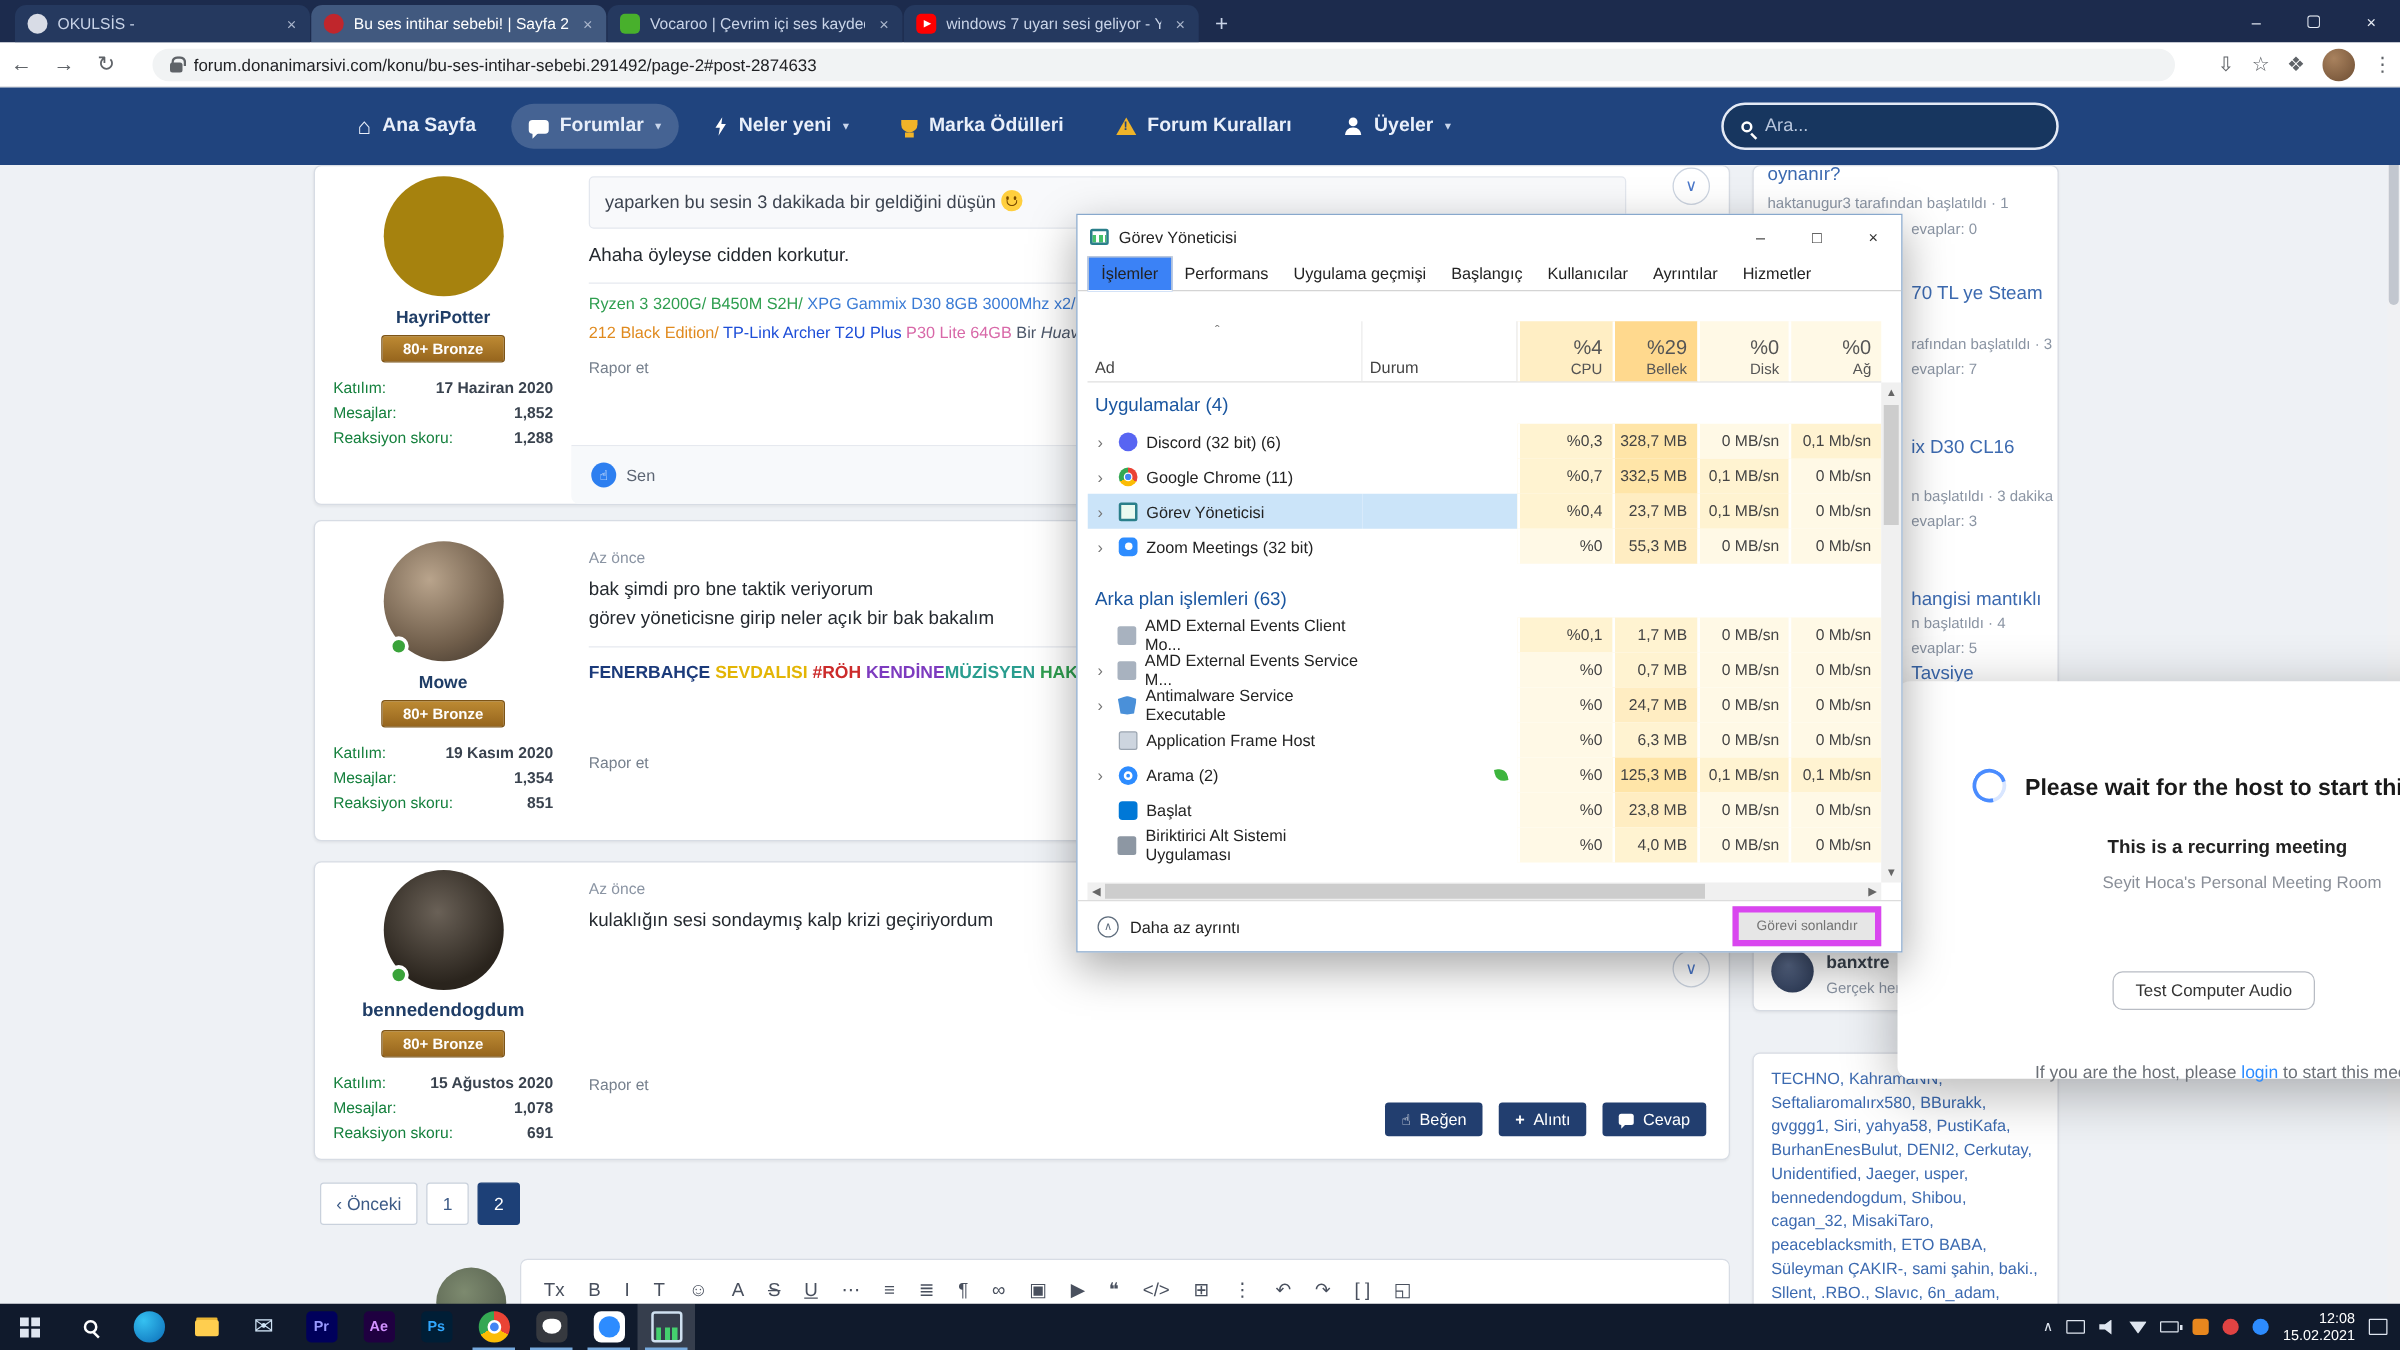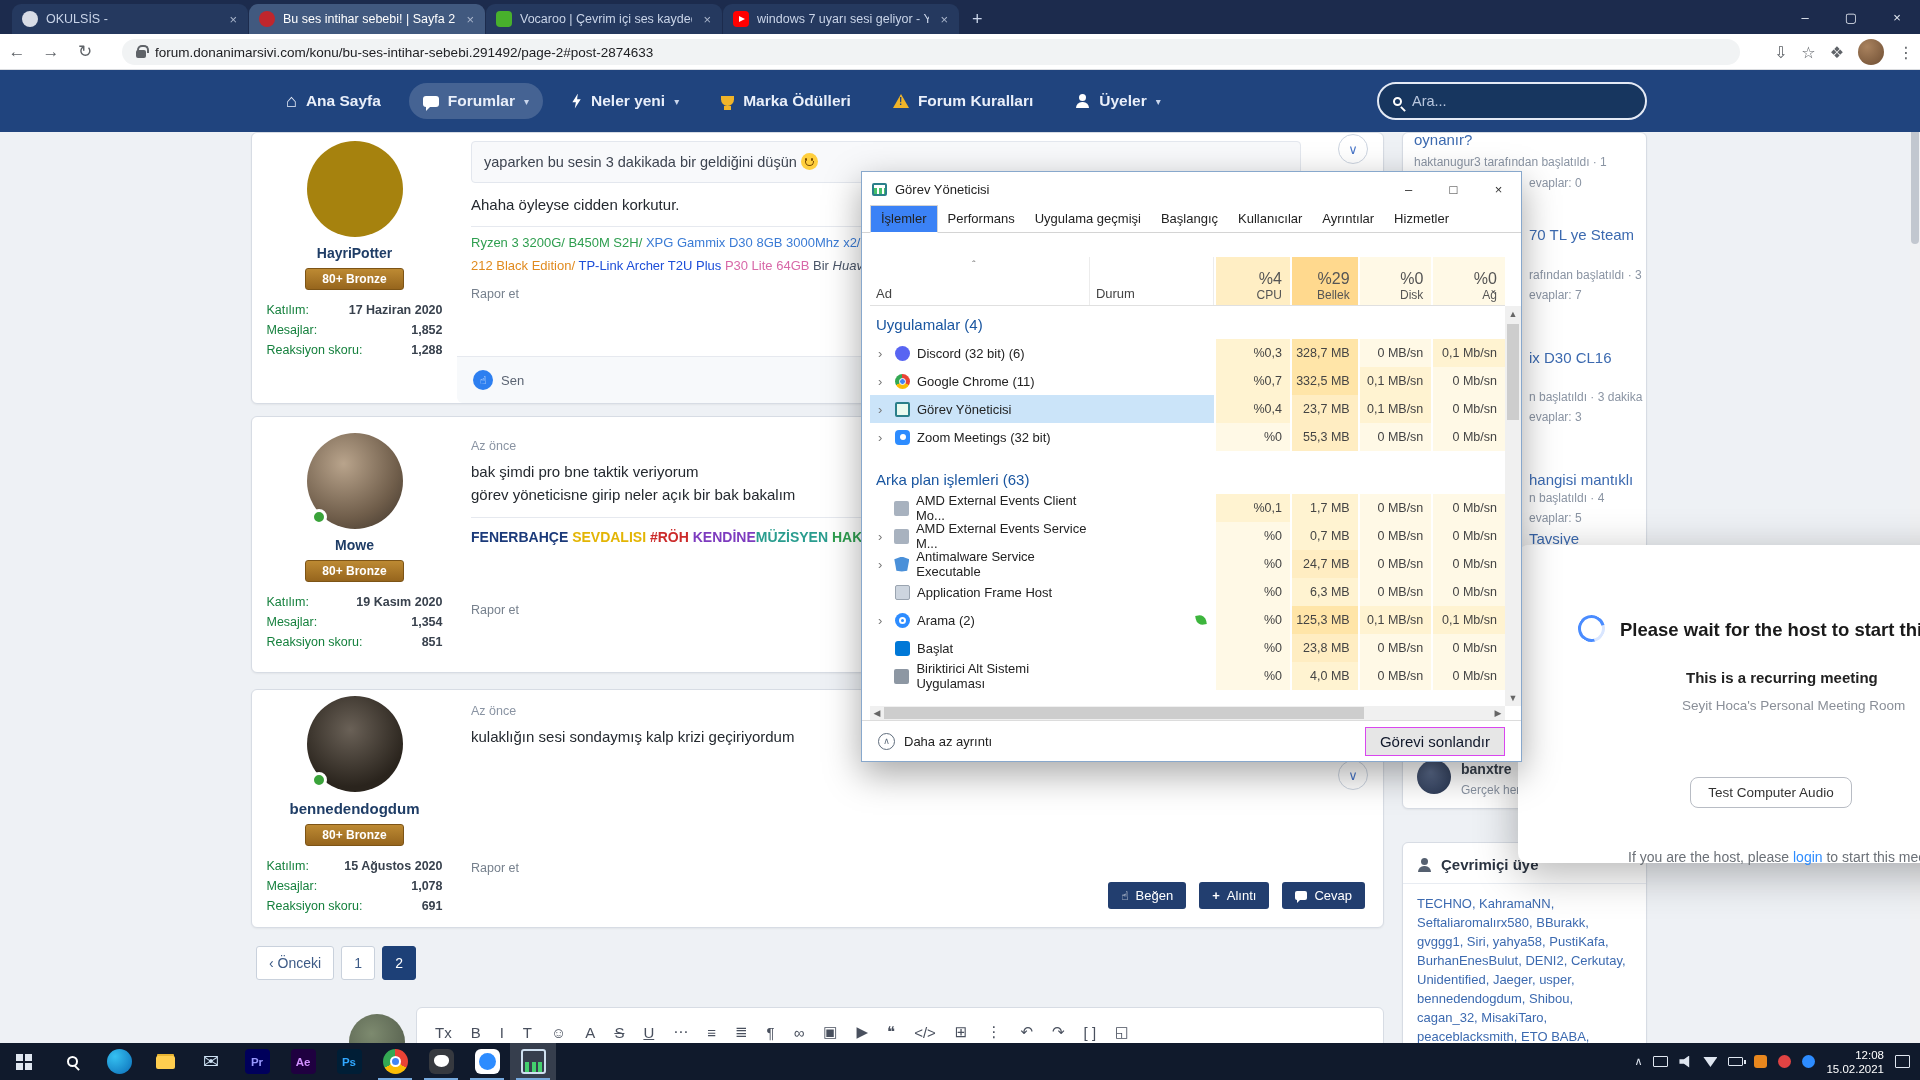--- a/index.html
+++ b/index.html
@@ -160,21 +160,21 @@
   .pic-windows { background:#0078d7; }
   .pic-printer { background:#8d97a3; border-radius:2px; }
   .tm-vscroll { position:absolute; right:0; top:134px; width:16px; height:400px; background:#f0f0f0; }
   .tm-vscroll .arr { position:absolute; left:0; width:16px; height:16px; display:flex; align-items:center; justify-content:center; color:#666; font-size:9px; }
   .tm-vscroll .thumb { position:absolute; left:2px; top:18px; width:12px; height:96px; background:#cdcdcd; }
   .tm-hscroll { position:absolute; left:8px; right:16px; top:534px; height:14px; background:#f0f0f0; }
   .tm-hscroll .arr { position:absolute; top:0; width:14px; height:14px; display:flex; align-items:center; justify-content:center; color:#666; font-size:9px; }
   .tm-hscroll .thumb { position:absolute; left:14px; top:1px; width:480px; height:12px; background:#cdcdcd; }
   .tm-footer { position:absolute; left:0; right:0; bottom:0; height:41px; border-top:1px solid #dcdcdc; display:flex; align-items:center; padding:0 16px; }
   .less-circ { width:17px; height:17px; border:1.5px solid #5f6d7d; border-radius:50%; color:#5f6d7d; font-size:9px; display:flex; align-items:center; justify-content:center; margin-right:9px; }
-  .endtask-btn { margin-left:auto; background:#e6e6e6; border:1px solid #d946ef; color:#0f172a; font-size:15px; padding:5px 14px; }
+  .endtask-btn { margin-left:auto; background:#e6e6e6; border:5px solid #d946ef; color:#737373; font-size:11px; padding:5px 14px; }
 
   
   .zoomdlg { position:absolute; left:1518px; top:545px; width:470px; height:318px; background:#fff; border-radius:10px; box-shadow:0 10px 44px rgba(0,0,0,.30); z-index:40; }
   .spinner { position:absolute; left:60px; top:70px; width:27px; height:27px; border-radius:50%; border:3.5px solid #4a8cff; border-right-color:#d9e6ff; transform:rotate(30deg); }
   .z-title { position:absolute; left:102px; top:74px; font-size:18.5px; font-weight:bold; color:#1a1a1a; white-space:nowrap; }
   .z-recur { position:absolute; left:168px; top:124px; font-size:15px; font-weight:bold; color:#222; white-space:nowrap; }
   .z-room { position:absolute; left:164px; top:153px; font-size:13.5px; color:#8a8f98; white-space:nowrap; }
   .z-btn { position:absolute; left:172px; top:232px; width:162px; height:31px; border:1px solid #b8bcc4; border-radius:8px; background:#fff; font-size:13.5px; color:#333; display:flex; align-items:center; justify-content:center; }
   .z-host { position:absolute; left:110px; top:304px; font-size:14px; color:#6b7077; white-space:nowrap; }
   .z-host a { color:#2d8cff; text-decoration:none; }
@@ -464,24 +464,20 @@
 <div class="sfrag sf-meta" style="left:1529px;top:511px;">evaplar: 5</div>
 <div class="sfrag sf-title" style="left:1529px;top:530px;">Tavsiye</div>
 
 <div class="sb-card" style="left:1402px;top:745px;width:245px;height:64px;">
   <div class="sb-avatar"></div>
   <div class="sb-name">banxtre</div>
   <div class="sb-sub">Gerçek her z</div>
 </div>
 
 <div class="sb-card" style="left:1402px;top:842px;width:245px;height:238px;border-radius:6px 6px 0 0;">
-  <div class="online-head">
-    <span class="person-icon dark"></span>
-    <span>Çevrimiçi üye</span>
-  </div>
   <div class="online-names">TECHNO, KahramaNN, Seftaliaromalırx580, BBurakk, gvggg1, Siri, yahya58, PustiKafa, BurhanEnesBulut, DENI2, Cerkutay, Unidentified, Jaeger, usper, bennedendogdum, Shibou, cagan_32, MisakiTaro, peaceblacksmith, ETO BABA, Süleyman ÇAKIR-, sami şahin, baki., Sllent, .RBO., Slavıc, 6n_adam,</div>
 </div>
 
 <div class="page-scrollbar">
     <div class="thumb"></div>
   </div>
 
 <div class="tm">
   <div class="tm-titlebar">
     <span class="tm-appicon"></span>

